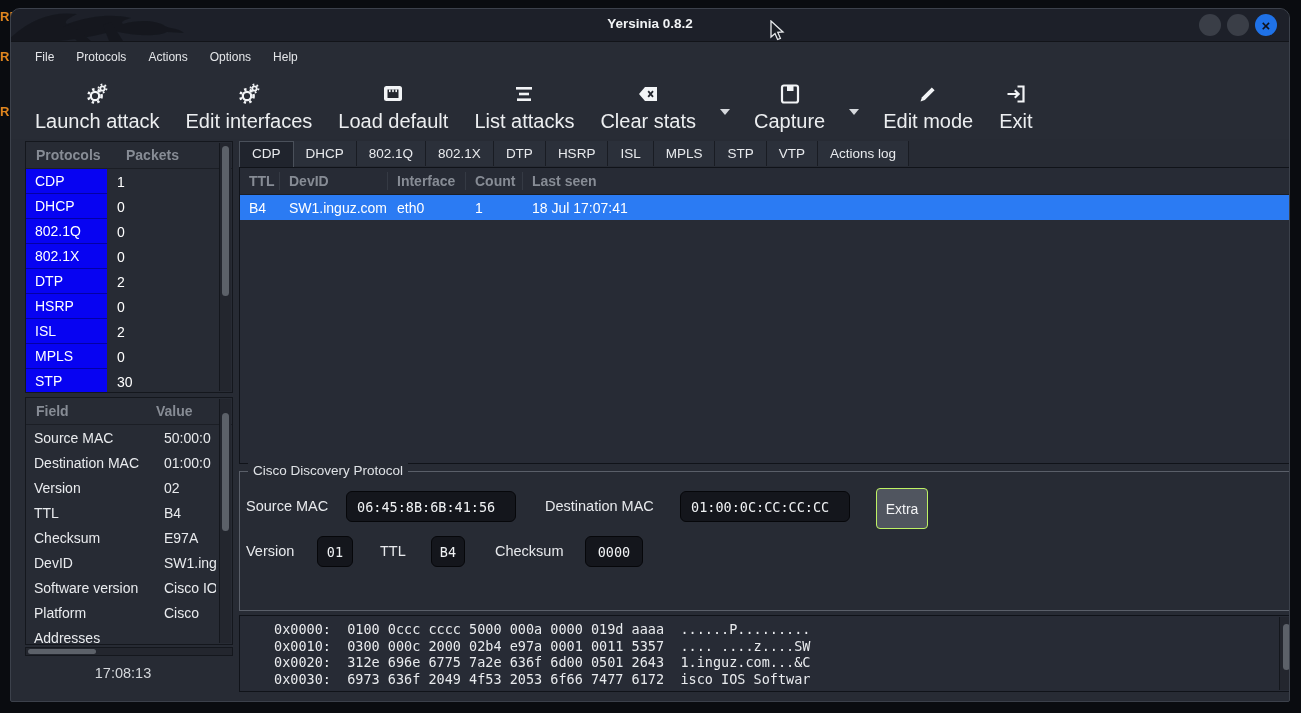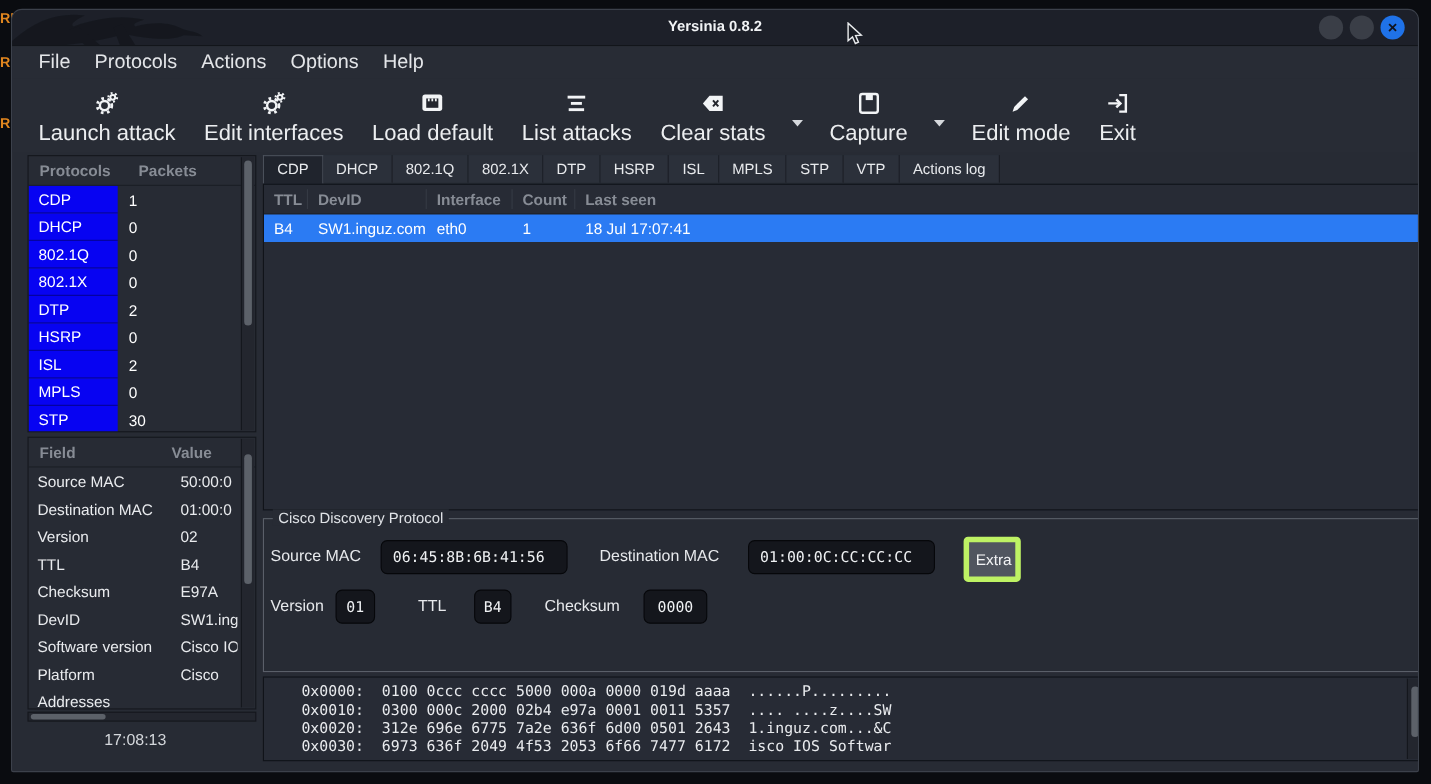--- a/index.html
+++ b/index.html
@@ -16,21 +16,21 @@
   
   #titlebar{left:0;top:0;width:100%;height:32px;background:#1d2029;border-bottom:1px solid #121419;}
   #dragon{left:0;top:0;opacity:.85;}
   #win-title{width:100%;text-align:center;top:7px;color:#f1f3f5;font-weight:bold;font-size:13.5px;}
   .winbtn{top:5px;width:22px;height:22px;border-radius:50%;background:#3a3e47;
           display:flex;align-items:center;justify-content:center;}
   #btn-close{background:#1f72e8;color:#10131c;font-weight:bold;font-size:15px;line-height:1;}
   
   #menubar{left:0;top:33px;width:100%;height:29px;background:#282c35;display:flex;
            align-items:center;padding-left:13px;box-sizing:border-box;}
-  .menu-item{color:#e4e6e9;font-size:18px;padding:4px 11px;}
+  .menu-item{color:#e4e6e9;font-size:12px;padding:4px 11px;}
   
   #toolbar{left:0;top:62px;width:100%;height:68px;background:#282c35;display:flex;
            align-items:flex-start;padding:8px 0 0 14px;box-sizing:border-box;}
   .tbtn{display:flex;flex-direction:column;align-items:center;padding:2px 10px;margin-right:6px;}
   .ticon{height:26px;display:flex;align-items:center;justify-content:center;}
   .tlabel{color:#eceef0;font-size:20px;margin-top:3px;white-space:nowrap;}
   .tdrop{width:26px;height:52px;display:flex;align-items:center;justify-content:center;margin-right:6px;}
   .tdrop span{width:0;height:0;border-left:5px solid transparent;border-right:5px solid transparent;
               border-top:6px solid #d6d9dd;display:block;margin-top:14px;}
   
@@ -69,21 +69,21 @@
   #cdp-form{left:228px;top:462px;width:1056px;height:140px;border:1px solid #5a5f69;
             box-sizing:border-box;}
   #cdp-legend{position:absolute;top:-9px;left:8px;background:#272b34;padding:0 5px;
               color:#dfe2e6;font-size:13.5px;}
   .flabel{position:absolute;color:#e7e9ec;font-size:14.5px;}
   .finput{position:absolute;height:31px;background:#14161c;border:1px solid #06070a;
           border-radius:6px;color:#f0f2f4;font-family:"DejaVu Sans Mono",monospace;
           font-size:13.5px;box-sizing:border-box;padding:0 10px;}
   .finput.small{text-align:center;padding:0 4px;}
   #extra-btn{position:absolute;left:636px;top:16px;width:52px;height:41px;background:#50555f;
-             border:5px solid #bef264;border-radius:4px;color:#f2f3f5;font-size:14px;
+             border:1px solid #bef264;border-radius:4px;color:#f2f3f5;font-size:14px;
              font-family:"Liberation Sans",sans-serif;}
   
   #hexview{left:228px;top:606px;width:1056px;height:77px;background:#272b35;
            border:1px solid #101319;box-sizing:border-box;overflow:hidden;padding-left:24px;}
   #hexpre{margin:0;padding:5px 0 0 10px;font-family:"DejaVu Sans Mono",monospace;
           font-size:13.5px;line-height:16.5px;color:#e9ebee;white-space:pre;}
   #hex-scroll{position:absolute;top:1px;right:1px;bottom:1px;width:13px;background:#23262e;
               border-left:1px solid #14171d;}
   #hex-thumb{position:absolute;top:7px;right:3px;width:7px;height:46px;border-radius:4px;background:#5c6169;}
   
@@ -347,21 +347,21 @@
     <fieldset id="cdp-form" class="abs" style="margin:0;padding:12px;background:#272b34">
       <div id="cdp-legend">Cisco Discovery Protocol</div>
 
       <span class="flabel" style="left:6px;top:26px">Source MAC</span>
       <input class="finput" style="left: 106px; top: 19px; width: 170px;" value="06:45:8B:6B:41:56">
       <span class="flabel" style="left:305px;top:26px">Destination MAC</span>
       <input class="finput" style="left: 440px; top: 19px; width: 170px;" value="01:00:0C:CC:CC:CC">
       <button id="extra-btn">Extra</button>
 
       <span class="flabel" style="left:6px;top:71px">Version</span>
-      <input class="finput small" style="left: 65px; top: 64px; width: 36px;" value="01">
+      <input class="finput small" style="left: 77px; top: 64px; width: 36px;" value="01">
       <span class="flabel" style="left:140px;top:71px">TTL</span>
       <input class="finput small" style="left: 191px; top: 64px; width: 34px;" value="B4">
       <span class="flabel" style="left:255px;top:71px">Checksum</span>
       <input class="finput small" style="left: 345px; top: 64px; width: 58px;" value="0000">
     </fieldset>
 
     <div id="hexview" class="abs">
       <pre id="hexpre">0x0000:  0100 0ccc cccc 5000 000a 0000 019d aaaa  ......P.........
 0x0010:  0300 000c 2000 02b4 e97a 0001 0011 5357  .... ....z....SW
 0x0020:  312e 696e 6775 7a2e 636f 6d00 0501 2643  1.inguz.com...&amp;C

